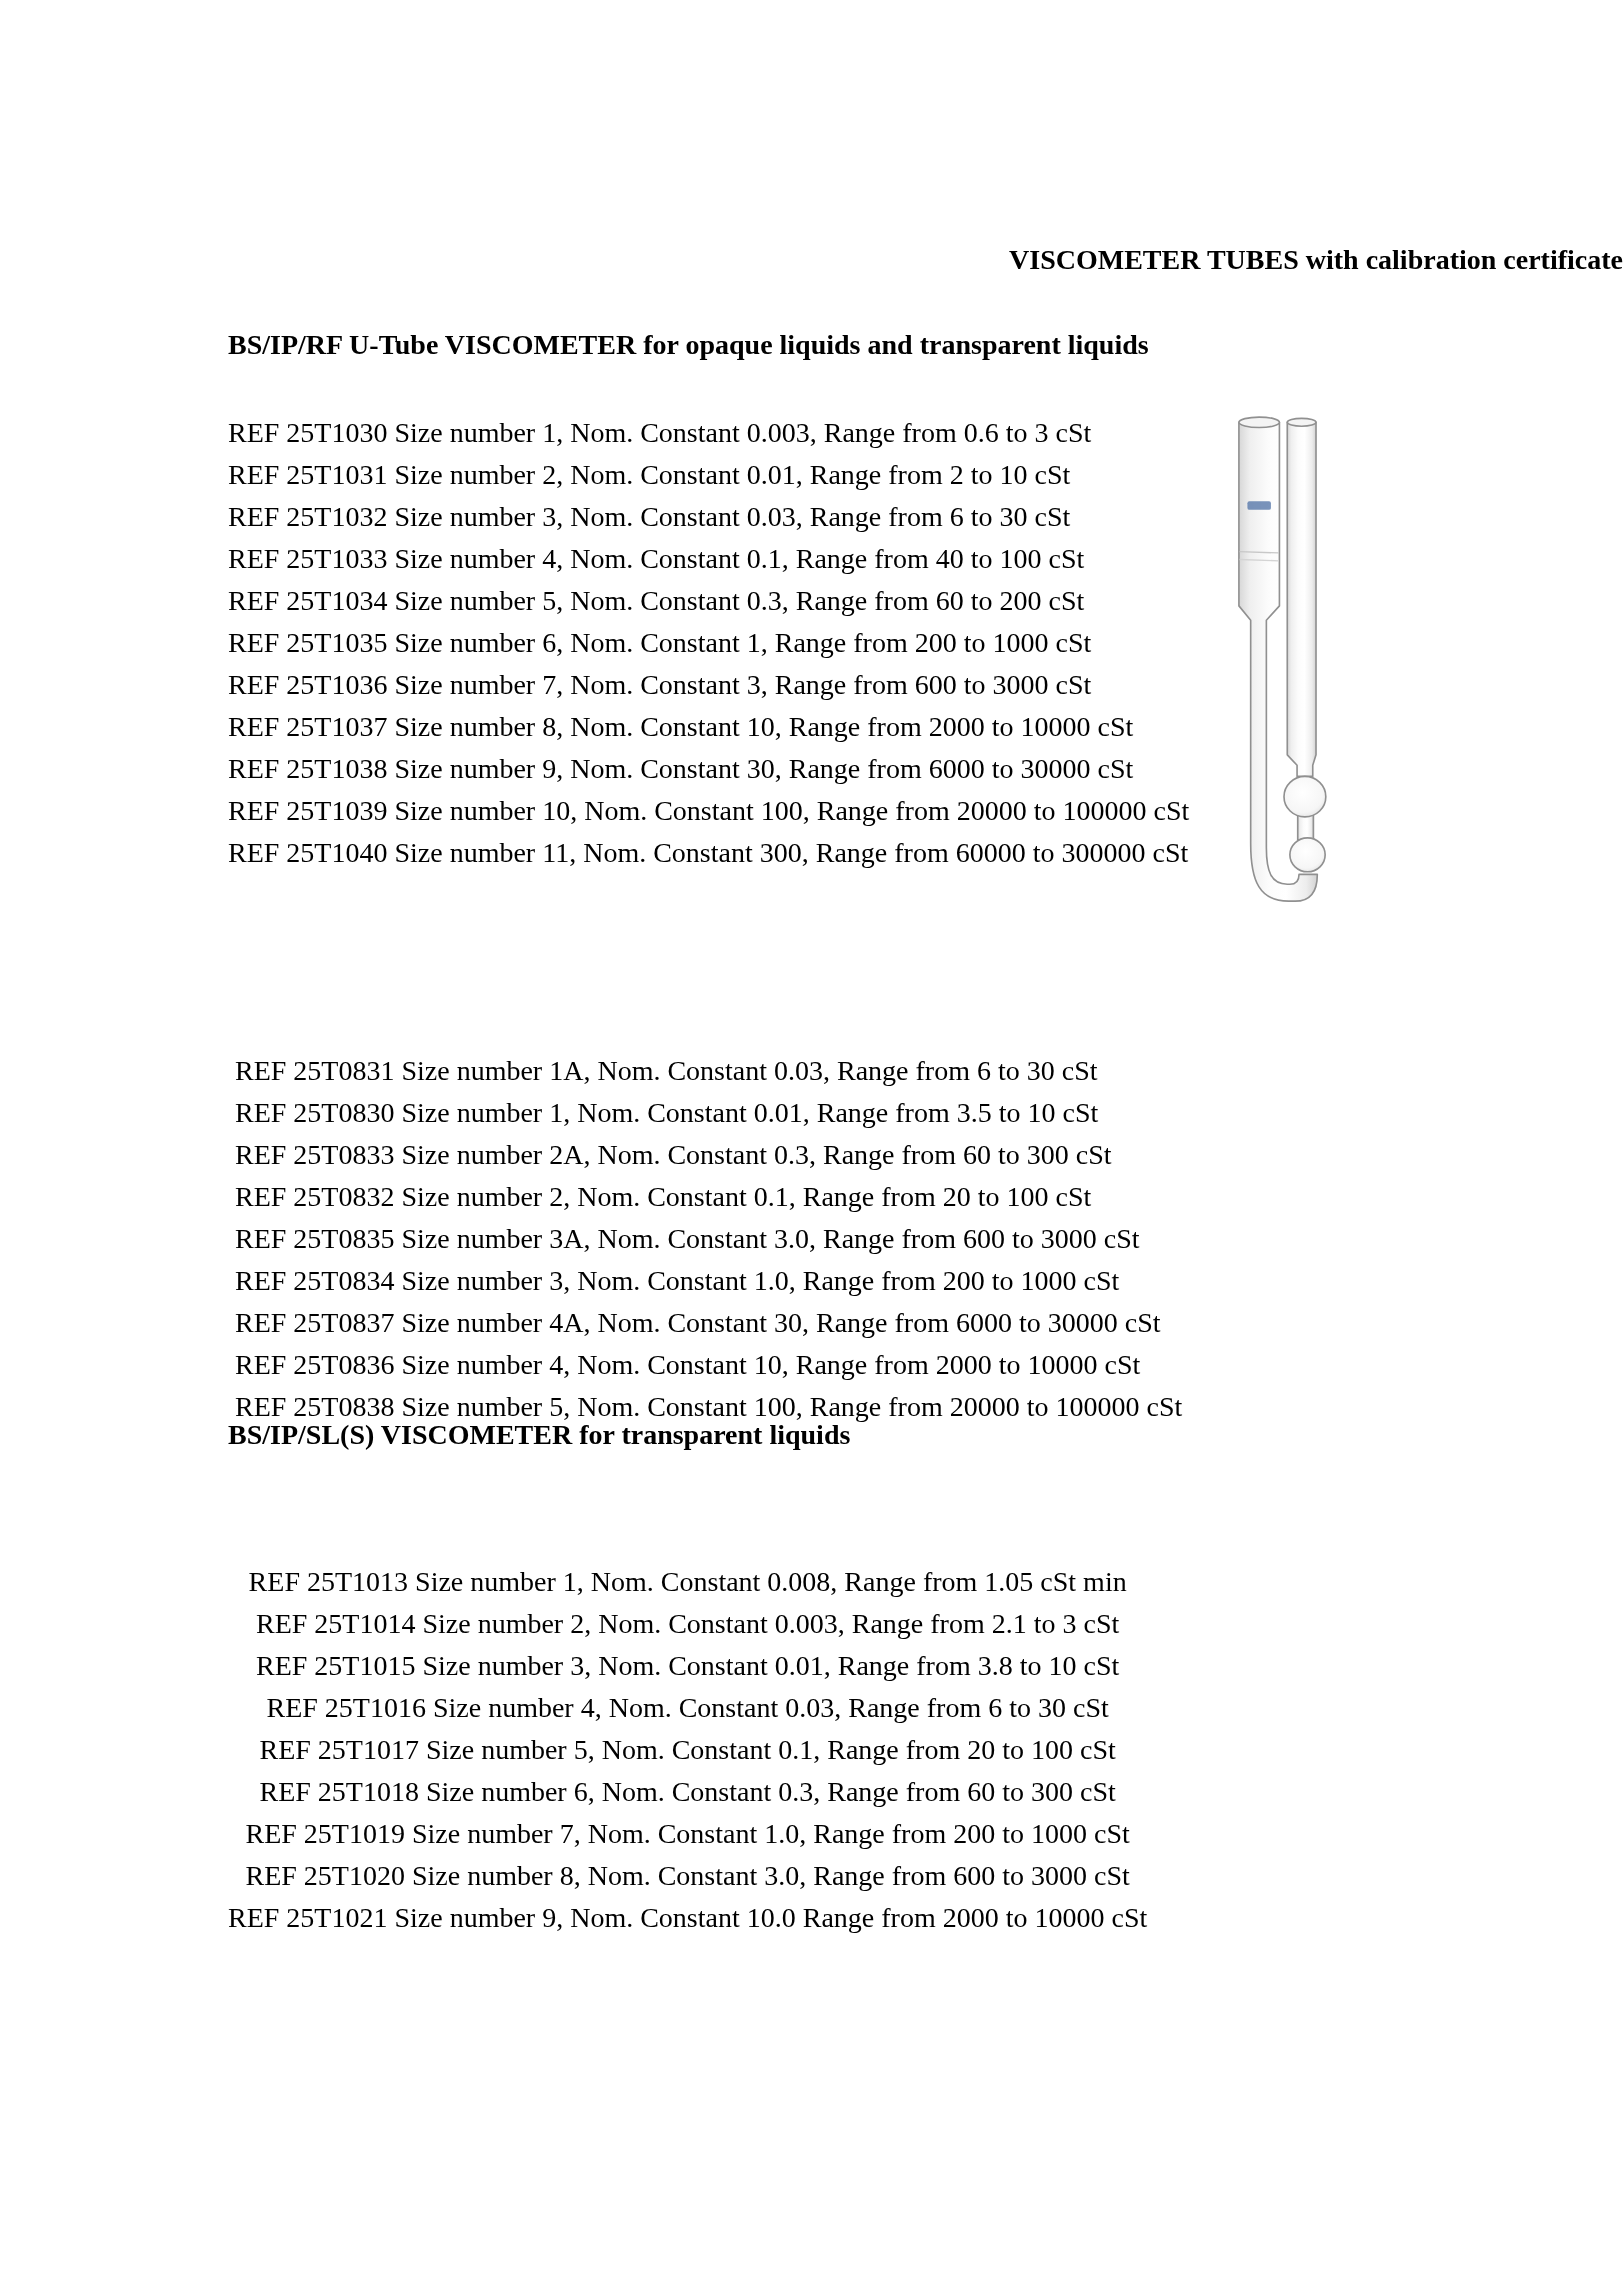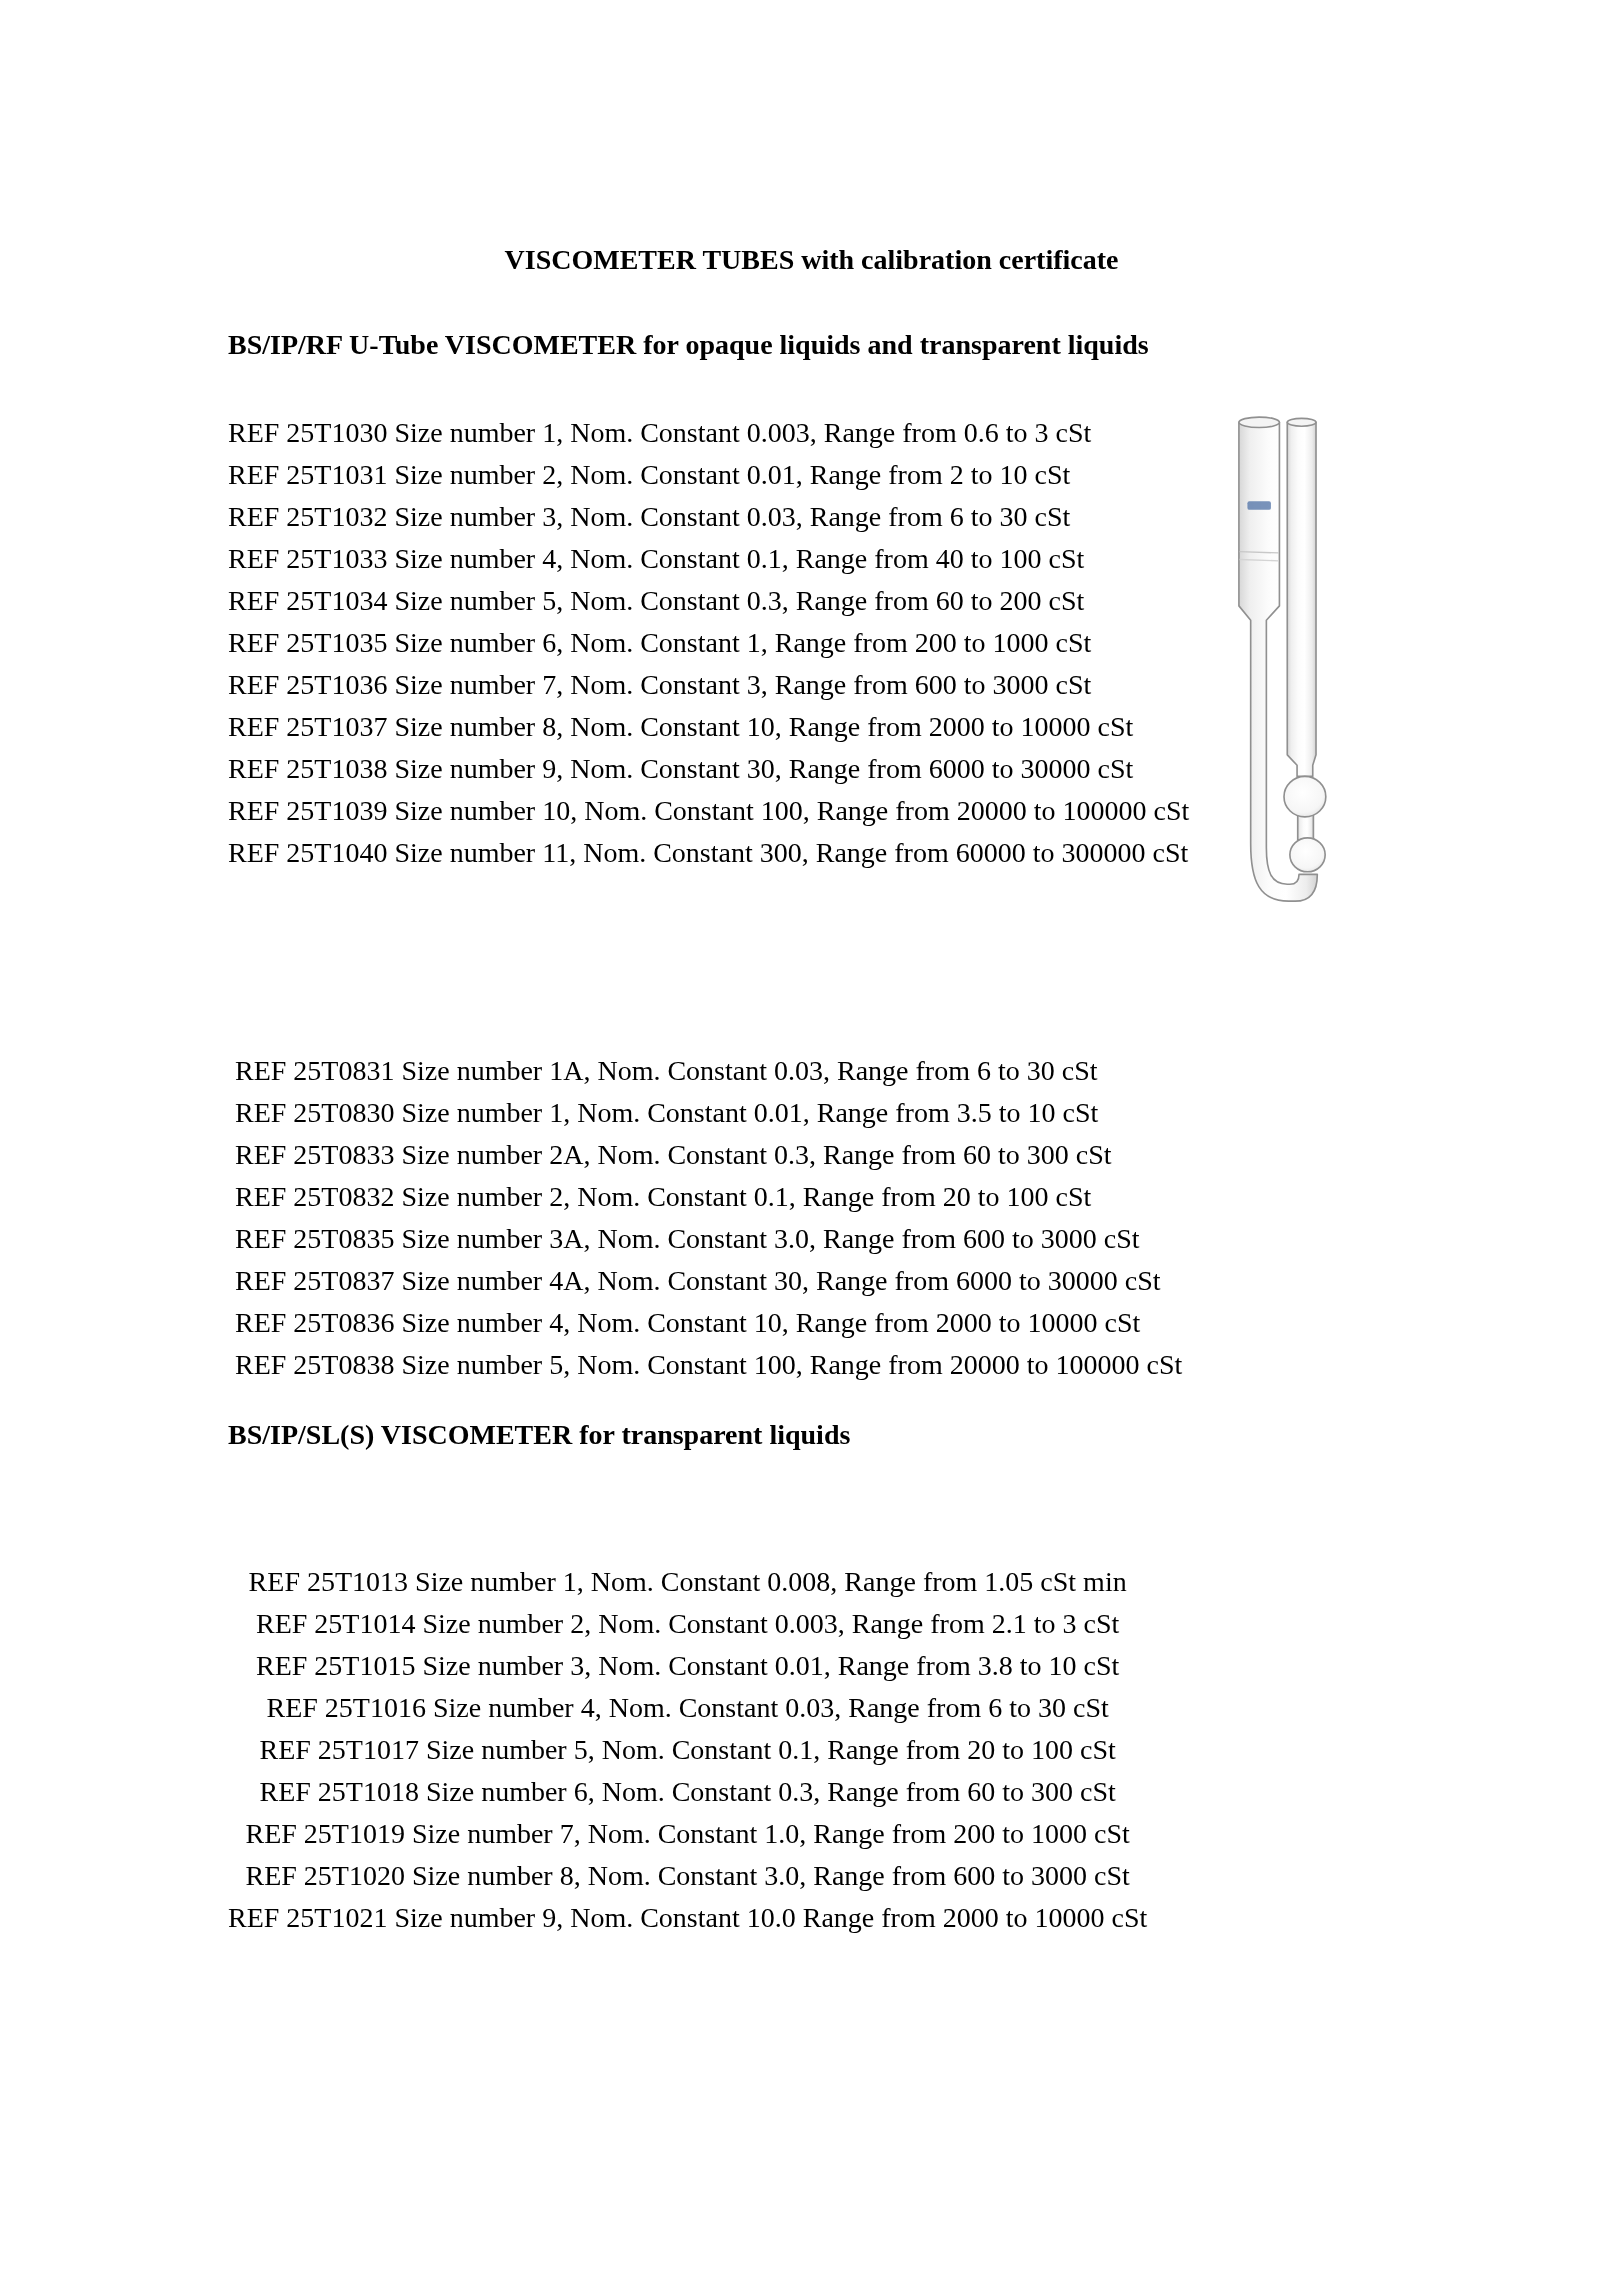--- a/index.html
+++ b/index.html
@@ -14,21 +14,21 @@
     background: #ffffff;
     font-family: "Liberation Serif", "DejaVu Serif", serif;
     color: #000000;
     overflow: hidden;
   }
   .doc-title {
     position: absolute;
     top: 243px;
     left: 0;
     width: 100%;
-    text-align: center;
+    text-align: right;
     font-size: 28px;
     font-weight: bold;
     line-height: 33px;
     white-space: nowrap;
   }
   .section-heading {
     position: absolute;
     left: 228px;
     font-size: 28px;
     font-weight: bold;
@@ -84,20 +84,21 @@
       <div class="ref-line">REF 25T1040 Size number 11, Nom. Constant 300, Range from 60000 to 300000 cSt</div>
     </div>
 
 
   <div class="ref-list" id="list-2">
       <div class="ref-line">REF 25T0831 Size number 1A, Nom. Constant 0.03, Range from 6 to 30 cSt</div>
       <div class="ref-line">REF 25T0830 Size number 1, Nom. Constant 0.01, Range from 3.5 to 10 cSt</div>
       <div class="ref-line">REF 25T0833 Size number 2A, Nom. Constant 0.3, Range from 60 to 300 cSt</div>
       <div class="ref-line">REF 25T0832 Size number 2, Nom. Constant 0.1, Range from 20 to 100 cSt</div>
       <div class="ref-line">REF 25T0835 Size number 3A, Nom. Constant 3.0, Range from 600 to 3000 cSt</div>
+      <div class="ref-line">REF 25T0834 Size number 3, Nom. Constant 1.0, Range from 200 to 1000 cSt</div>
       <div class="ref-line">REF 25T0837 Size number 4A, Nom. Constant 30, Range from 6000 to 30000 cSt</div>
       <div class="ref-line">REF 25T0836 Size number 4, Nom. Constant 10, Range from 2000 to 10000 cSt</div>
       <div class="ref-line">REF 25T0838 Size number 5, Nom. Constant 100, Range from 20000 to 100000 cSt</div>
     </div>
 
   <div class="section-heading" id="heading-3">BS/IP/SL(S) VISCOMETER for transparent liquids</div>
 
   <div class="ref-list" id="list-3">
       <div class="ref-line">REF 25T1013 Size number 1, Nom. Constant 0.008, Range from 1.05 cSt min</div>
       <div class="ref-line">REF 25T1014 Size number 2, Nom. Constant 0.003, Range from 2.1 to 3 cSt</div>

